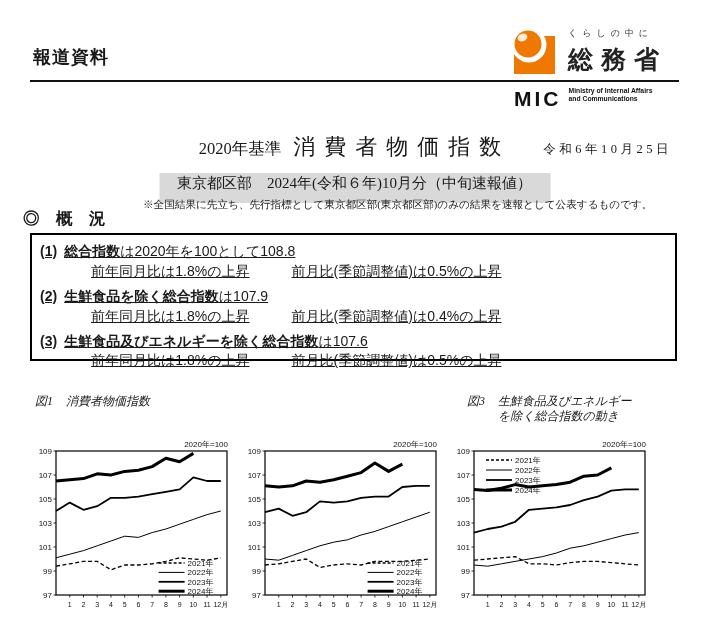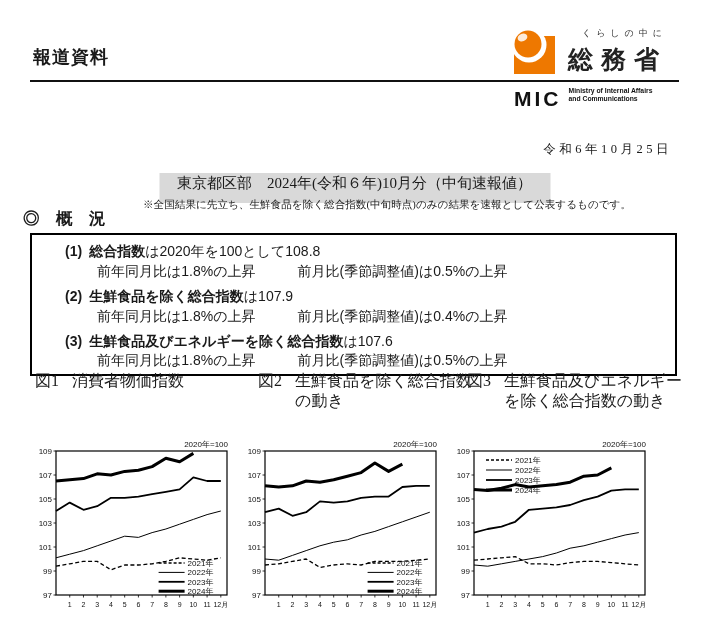--- a/index.html
+++ b/index.html
@@ -3,21 +3,21 @@
 <meta charset="utf-8">
 <style>
   html,body{margin:0;padding:0;background:#e8e8e8;}
   .page{
     position:relative;width:709px;height:625px;margin:0 auto;background:#ffffff;
     font-family:"Liberation Serif",serif;color:#1a1a1a;overflow:hidden;
   }
   
   .doc-label{position:absolute;left:33px;top:45px;font-size:18px;font-weight:bold;
     font-family:"Liberation Sans",sans-serif;letter-spacing:1px;}
-  .logo{position:absolute;left:508px;top:24px;display:flex;align-items:flex-start;text-align:right;}
+  .logo{position:absolute;left:508px;top:24px;display:flex;align-items:flex-start;}
   .logo-mark{display:inline-block;width:54px;height:54px;}
   .logo-text{display:inline-block;margin-left:6px;}
   .logo-tagline{display:block;font-size:9px;letter-spacing:5px;margin-top:3px;color:#333;
     font-family:"Liberation Serif",serif;}
   .logo-ministry{display:block;font-size:25px;letter-spacing:8px;margin-top:3px;color:#222;
     font-weight:600;font-family:"Liberation Serif",serif;white-space:nowrap;}
   .rule{position:absolute;left:30px;top:80px;width:649px;height:2px;background:#111;}
   .mic{position:absolute;left:514px;top:87px;display:flex;align-items:flex-start;
     font-family:"Liberation Sans",sans-serif;}
   .mic-word{font-size:21px;font-weight:bold;letter-spacing:3px;color:#111;}
@@ -28,31 +28,31 @@
   
   .title{position:absolute;left:0;top:132px;width:100%;text-align:center;white-space:nowrap;}
   .title-prefix{font-size:16.5px;}
   .title-main{font-size:22px;letter-spacing:9px;margin-left:8px;}
   .subtitle{position:absolute;left:50%;top:173px;transform:translateX(-50%);
     background:#d9d9d9;font-size:15px;padding:1px 18px 10px 18px;white-space:nowrap;}
   .note{position:absolute;left:143px;top:198px;font-size:10.6px;white-space:nowrap;}
   .section{position:absolute;left:23px;top:208px;font-size:16.5px;font-weight:bold;
     font-family:"Liberation Sans",sans-serif;}
   
-  .box{position:absolute;left:30px;top:233px;width:647px;height:143px;box-sizing:border-box;
-    border:2px solid #000;padding:7px 6px 0 33px;font-family:"Liberation Sans",sans-serif;}
+  .box{position:absolute;left:30px;top:233px;width:647px;height:128px;box-sizing:border-box;
+    border:2px solid #000;padding:7px 6px 0 8px;font-family:"Liberation Sans",sans-serif;text-decoration:underline;}
   .ov-item{margin-bottom:5px;}
   .ov-line1{font-size:14px;line-height:1.42;}
   .ov-no{font-weight:bold;margin-right:7px;}
   .ov-name{font-weight:bold;}
-  .ov-line2{font-size:14px;line-height:1.42;margin-left:32px;}
+  .ov-line2{font-size:14px;line-height:1.42;margin-left:51px;}
   .ov-d2{margin-left:42px;}
   
-  .fig-title{position:absolute;top:371px;display:flex;font-size:16px;line-height:1.28;
-    white-space:nowrap;}
+  .fig-title{position:absolute;top:394px;display:flex;font-size:12px;line-height:1.28;
+    white-space:nowrap;font-style:italic;}
   .fig-title .fig-label{margin-right:13px;}
   #fig-t0{left:35px;} #fig-t1{left:258px;} #fig-t2{left:467px;}
   
   .charts-row{position:absolute;left:33px;top:438px;display:flex;gap:11px;}
   .chart{width:198px;height:172px;}
   .chart svg{display:block;font-family:"Liberation Sans",sans-serif;}
 </style>
 </head>
 <body>
 
@@ -80,24 +80,28 @@
   <div class="mic">
     <span class="mic-word">MIC</span>
     <span class="mic-sub">
       <span>Ministry of Internal Affairs</span>
       <span>and Communications</span>
     </span>
   </div>
 
   <div class="date">令和6年10月25日</div>
 
+  <div class="title">
+    <span class="title-prefix">2020年基準</span>
+    <span class="title-main">消費者物価指数</span>
+  </div>
 
   <div class="subtitle">東京都区部　2024年(令和６年)10月分（中旬速報値）</div>
 
-  <div class="note">※全国結果に先立ち、生鮮食品を除く総合指数(中旬時点)のみの結果を速報として公表するものです。</div>
+  <div class="note">※全国結果に先立ち、先行指標として東京都区部(東京都区部)のみの結果を速報として公表するものです。</div>
 
   <div class="section">◎　概　況</div>
 
   <div class="box">
     <div class="ov-item">
       <div class="ov-line1">
         <span class="ov-no">(1)</span><span class="ov-name">総合指数</span><span>は2020年を100として108.8</span>
       </div>
       <div class="ov-line2">
         <span>前年同月比は1.8%の上昇</span><span class="ov-d2">前月比(季節調整値)は0.5%の上昇</span>
@@ -119,27 +123,20 @@
         <span>前年同月比は1.8%の上昇</span><span class="ov-d2">前月比(季節調整値)は0.5%の上昇</span>
       </div>
     </div>
   </div>
 
   <div class="fig-title" id="fig-t0">
     <span class="fig-label">図1</span>
     <span>
       <span>消費者物価指数</span><br>
       <span></span>
-    </span>
-  </div>
-  <div class="fig-title" id="fig-t1">
-    <span class="fig-label">図2</span>
-    <span>
-      <span>生鮮食品を除く総合指数</span><br>
-      <span>の動き</span>
     </span>
   </div>
   <div class="fig-title" id="fig-t2">
     <span class="fig-label">図3</span>
     <span>
       <span>生鮮食品及びエネルギー</span><br>
       <span>を除く総合指数の動き</span>
     </span>
   </div>
 

